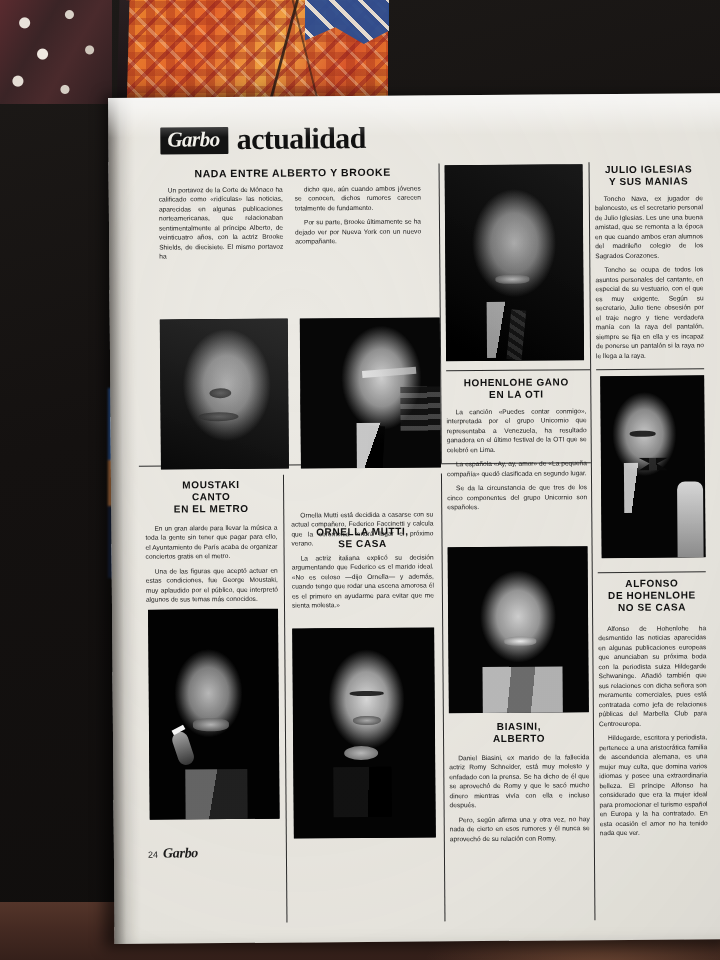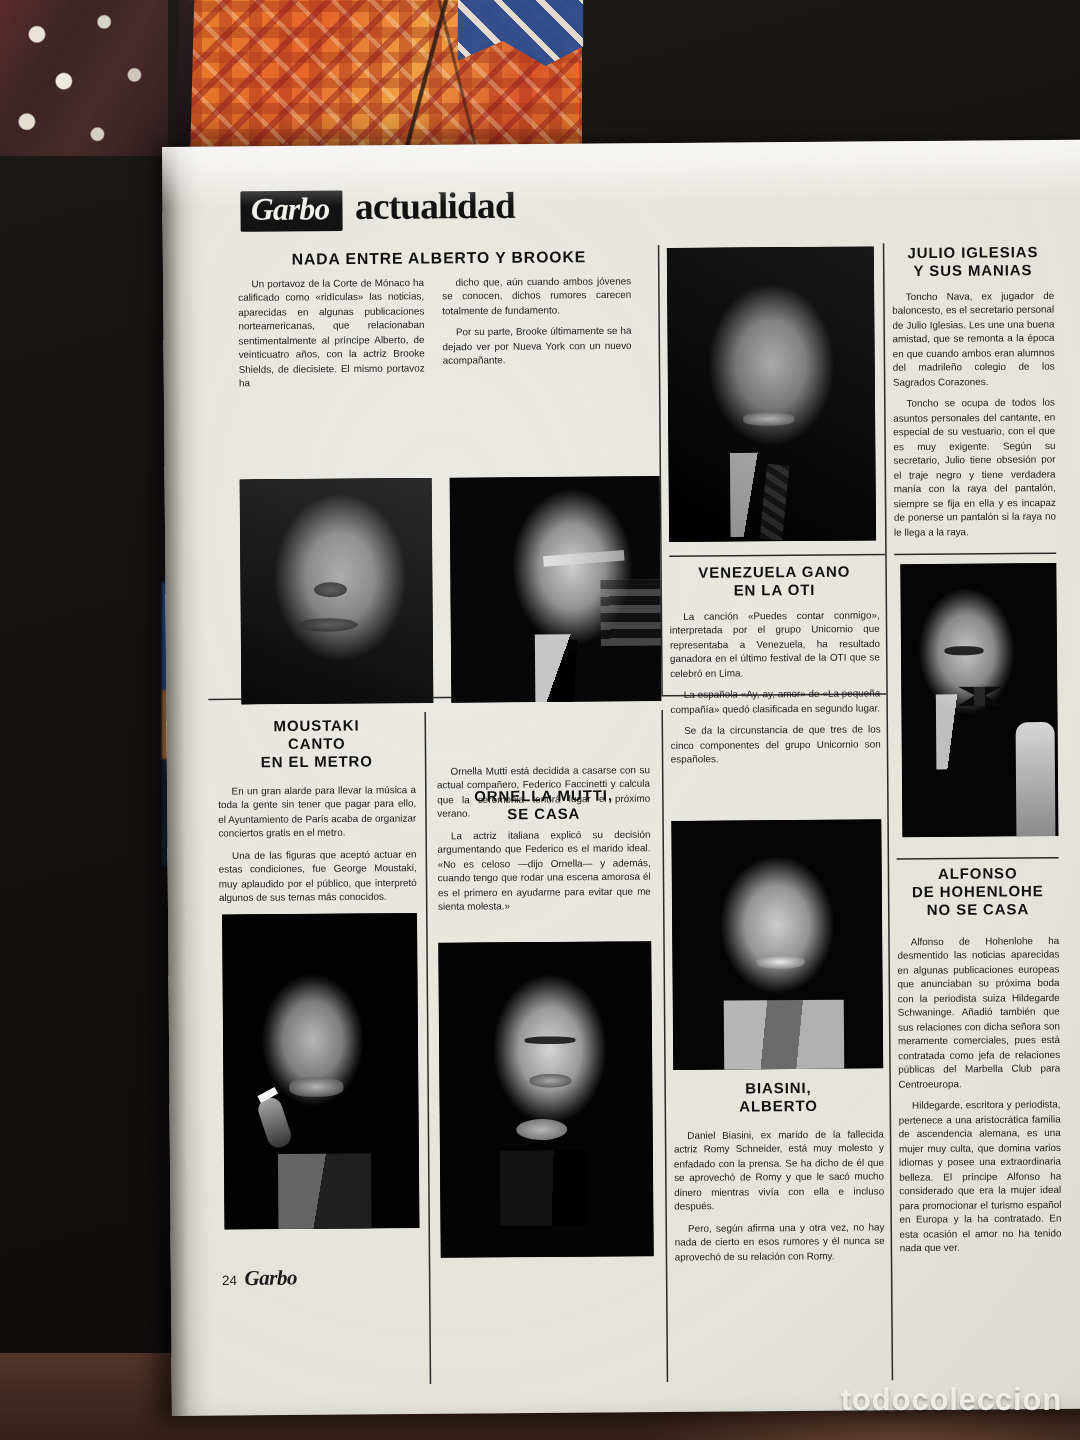--- a/index.html
+++ b/index.html
@@ -133,21 +133,21 @@
     background:#131313; color:#f2f0ea;
     padding:2px 9px 4px 7px;
     font-family: "Liberation Serif", serif;
     font-style: italic; font-weight: bold;
     font-size: 21px; letter-spacing:-.5px;
     line-height:1; position:relative; top:1px;
     border-radius:1px;
   }
   .masthead-word {
     font-family: "Liberation Serif", serif;
-    font-weight: bold; font-size: 25px; color:#111;
+    font-weight: bold; font-size: 30px; color:#111;
     letter-spacing:-.6px;
   }
 
   
   .hl {
     font-weight: bold;
     text-align:center;
     color:#111;
     letter-spacing:.6px;
     line-height:1.18;
@@ -278,21 +278,21 @@
                       background:radial-gradient(ellipse,#f0e7da,#6b5a4c); opacity:.8;"></div>
           <div style="position:absolute; left:30%; top:70%; width:52px; height:56px;
                       background:linear-gradient(100deg,#ece4d8 0 30%, transparent 30%); opacity:.85;"></div>
           <div style="position:absolute; left:46%; top:74%; width:15px; height:50px;
                       background:repeating-linear-gradient(28deg,#2a2119 0 4px,#4b3c30 4px 8px); transform:rotate(6deg);"></div>
           <div style="position:absolute; inset:0; background:linear-gradient(210deg, rgba(255,255,255,.08), rgba(0,0,0,.30));"></div>
         </div>
       </div>
 
       <div>
-        <div class="hl" style="position:absolute; left:308px; top:256px; width:140px; font-size:10px; white-space:pre-line;">VENEZUELA GANO
+        <div class="hl" style="position:absolute; left:308px; top:256px; width:140px; font-size:10px; white-space:pre-line;">HOHENLOHE GANO
 EN LA OTI</div>
         <div class="body" style="position:absolute; left:308px; top:286px; width:140px;">
           <p>La canción «Puedes contar conmigo», interpretada por el grupo Unicornio que representaba a Venezuela, ha resultado ganadora en el último festival de la OTI que se celebró en Lima.</p>
           <p>La española «Ay, ay, amor» de «La pequeña compañía» quedó clasificada en segundo lugar.</p>
           <p>Se da la circunstancia de que tres de los cinco componentes del grupo Unicornio son españoles.</p>
         </div>
       </div>
 
       <div class="photo" style="left:462px; top:256px; width:104px; height:182px;">
         <div class="ph-bg" style="background:
@@ -384,15 +384,14 @@
       </div>
 
       <div class="folio" style="left:6px; top:722px;">
         <span class="folio-num">24</span>
         <span class="folio-name">Garbo</span>
       </div>
 
     </div>
   </div>
 
-  <div id="watermark">todocoleccion</div>
 
 </div>
 
 </body></html>

